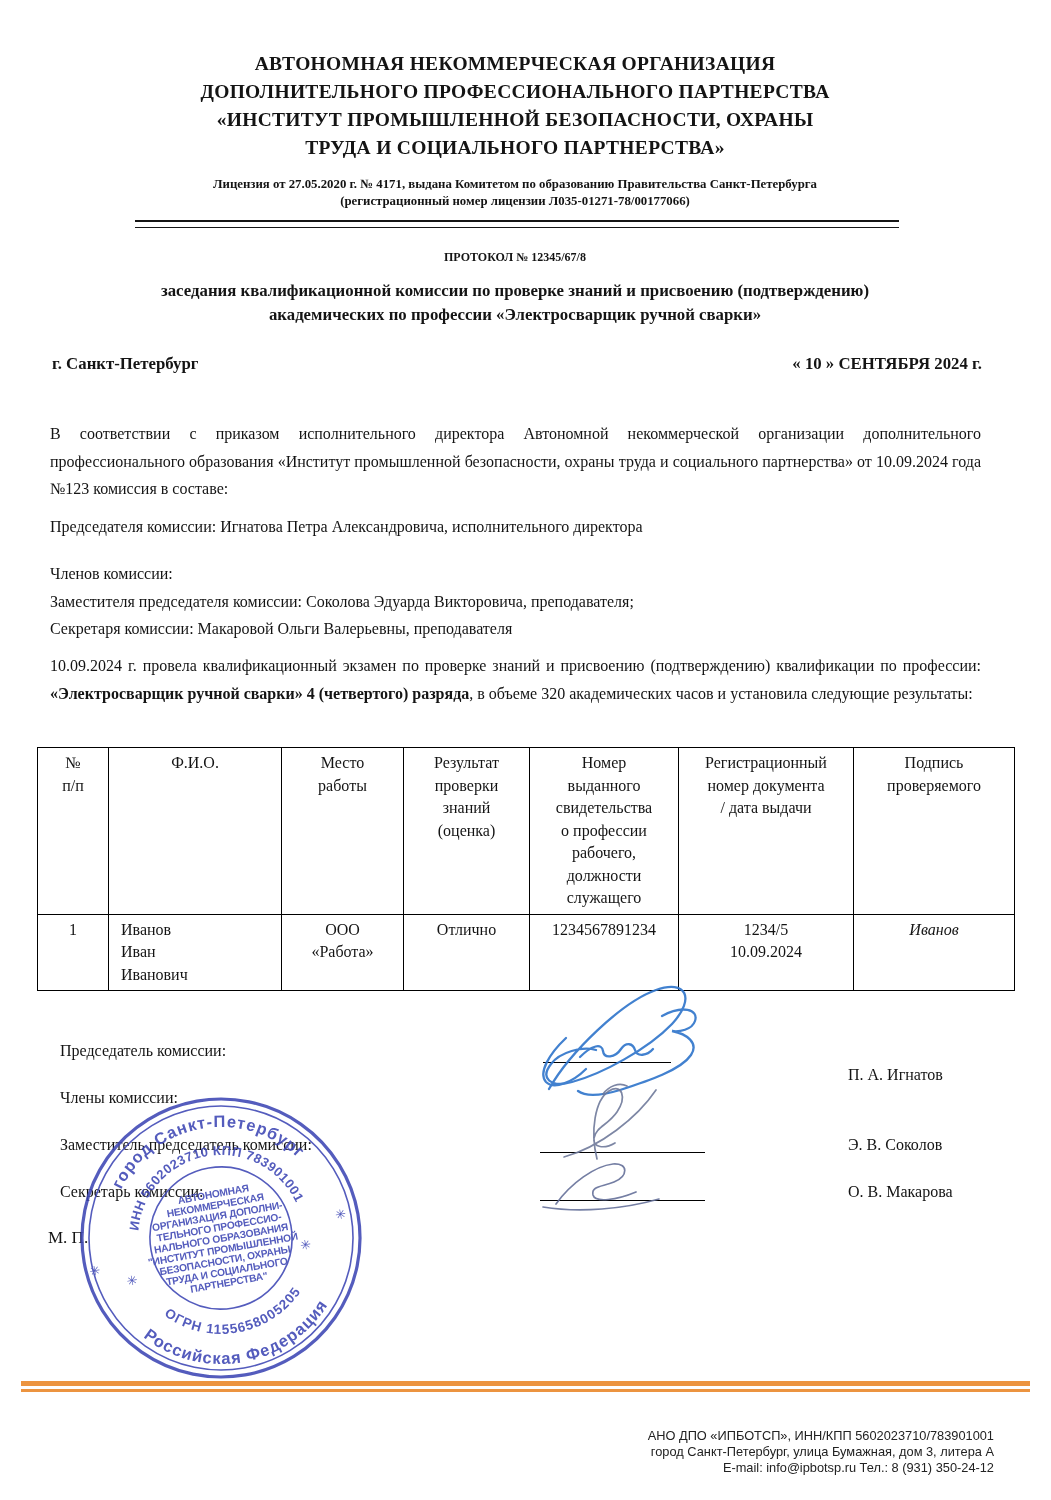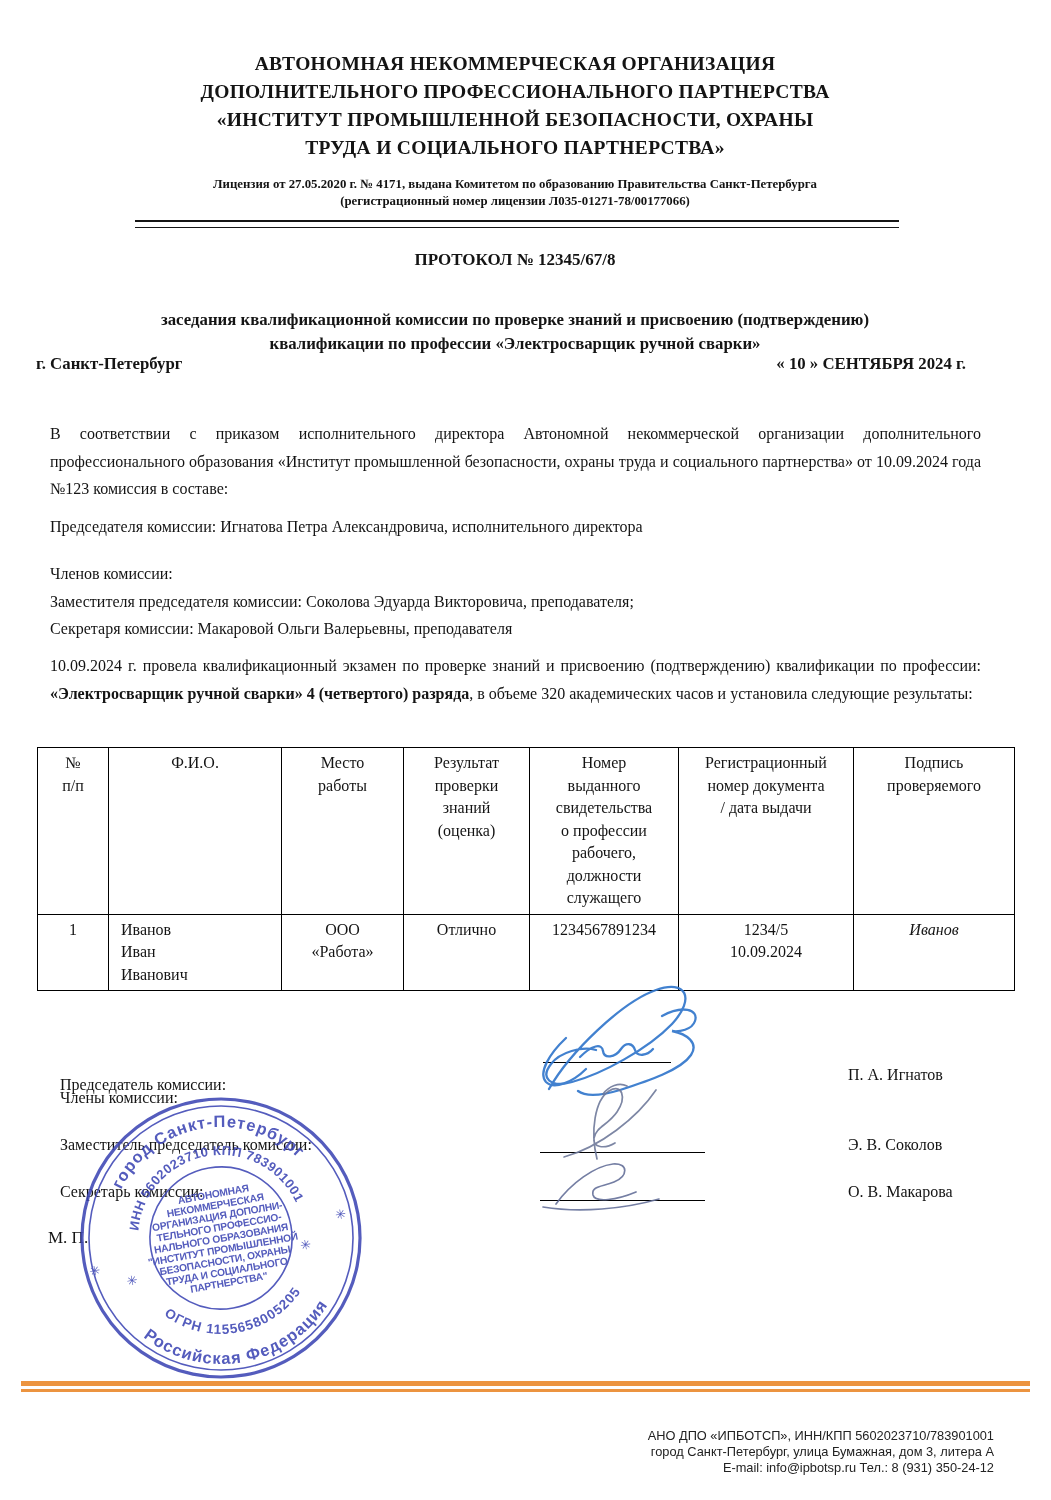--- a/index.html
+++ b/index.html
@@ -11,24 +11,24 @@
 
   
   .org-name{top:50px;left:50px;width:930px;text-align:center;font-weight:bold;
     font-size:19.5px;line-height:28px;letter-spacing:.3px;}
   .license{top:176px;left:50px;width:930px;text-align:center;font-weight:bold;
     font-size:12.8px;line-height:16.5px;}
   .head-rule{top:220px;left:135px;width:764px;height:5px;
     border-top:2.6px solid #161616;border-bottom:1.3px solid #161616;}
 
   
-  .protocol-title{top:250px;left:50px;width:930px;text-align:center;font-weight:bold;font-size:17px;}
+  .protocol-title{top:250px;left:50px;width:930px;text-align:center;font-weight:bold;font-size:12px;}
   .protocol-subtitle{top:279px;left:30px;width:970px;text-align:center;font-weight:bold;
-    font-size:16.8px;line-height:23.5px;margin-top:29px;}
-  .city-date{top:354px;left:36px;width:930px;display:flex;justify-content:space-between;
+    font-size:16.8px;line-height:23.5px;}
+  .city-date{top:354px;left:52px;width:930px;display:flex;justify-content:space-between;
     font-weight:bold;font-size:16.8px;align-items:flex-end;}
 
   
   .para{left:50px;width:931px;font-size:16px;line-height:27.5px;text-align:justify;}
   .p-order{top:420px;}
   .p-chairman{top:513px;text-align:left;}
   .p-members{top:560px;text-align:left;}
   .p-exam{top:652px;}
   .p-exam b{font-weight:bold;}
 
@@ -70,21 +70,21 @@
   </div>
   <div class="abs license">
     <div>Лицензия от 27.05.2020 г. № 4171, выдана Комитетом по образованию Правительства Санкт-Петербурга</div>
     <div>(регистрационный номер лицензии Л035-01271-78/00177066)</div>
   </div>
   <div class="abs head-rule"></div>
 
   <div class="abs protocol-title">ПРОТОКОЛ № 12345/67/8</div>
   <div class="abs protocol-subtitle">
     <div>заседания квалификационной комиссии по проверке знаний и присвоению (подтверждению)</div>
-    <div>квалификации по профессии «Электросварщик ручной сварки»</div>
+    <div>академических по профессии «Электросварщик ручной сварки»</div>
   </div>
   <div class="abs city-date">
     <span>г. Санкт-Петербург</span>
     <span>« 10 » СЕНТЯБРЯ 2024 г.</span>
   </div>
 
   <div class="abs para p-order">В соответствии с приказом исполнительного директора Автономной некоммерческой организации дополнительного профессионального образования «Институт промышленной безопасности, охраны труда и социального партнерства» от 10.09.2024 года №123 комиссия в составе:</div>
   <div class="abs para p-chairman">Председателя комиссии: Игнатова Петра Александровича, исполнительного директора</div>
   <div class="abs para p-members">
     <div>Членов комиссии:</div>
@@ -138,21 +138,21 @@
         <td>Отлично</td>
         <td>1234567891234</td>
         <td>1234/5
 10.09.2024</td>
         <td class="sig">Иванов</td>
       </tr>
     </tbody>
       </table>
   </div>
 
-  <div class="abs sig-label" style="top:1042px;left:60px;margin-top:34px;">Председатель комиссии:</div>
+  <div class="abs sig-label" style="top:1042px;left:60px;">Председатель комиссии:</div>
   <div class="abs sig-line" style="top:1062px;left:543px;width:128px;"></div>
   <div class="abs sig-name" style="top:1066px;left:848px;">П. А. Игнатов</div>
 
   <div class="abs sig-label" style="top:1089px;left:60px;">Члены комиссии:</div>
 
   <div class="abs sig-label" style="top:1136px;left:60px;">Заместитель председатель комиссии:</div>
   <div class="abs sig-line" style="top:1152px;left:540px;width:165px;"></div>
   <div class="abs sig-name" style="top:1136px;left:848px;">Э. В. Соколов</div>
 
   <div class="abs sig-label" style="top:1183px;left:60px;">Секретарь комиссии:</div>

